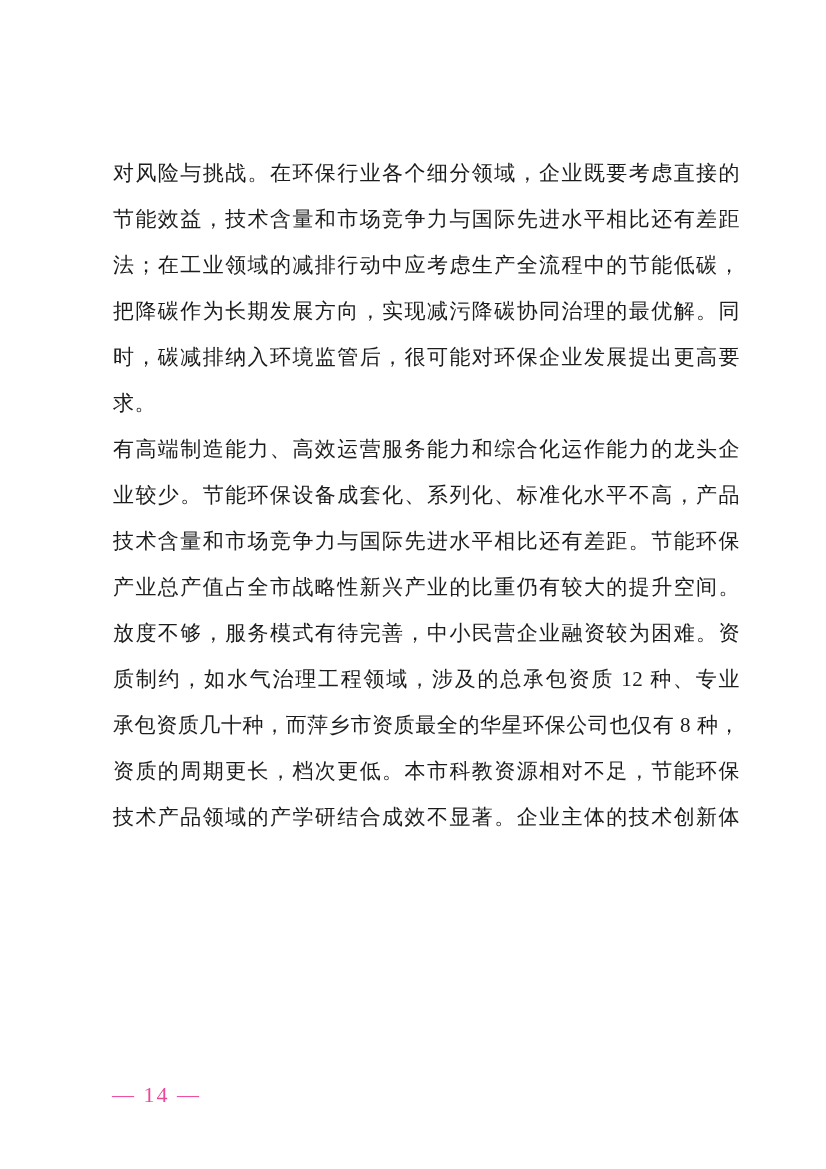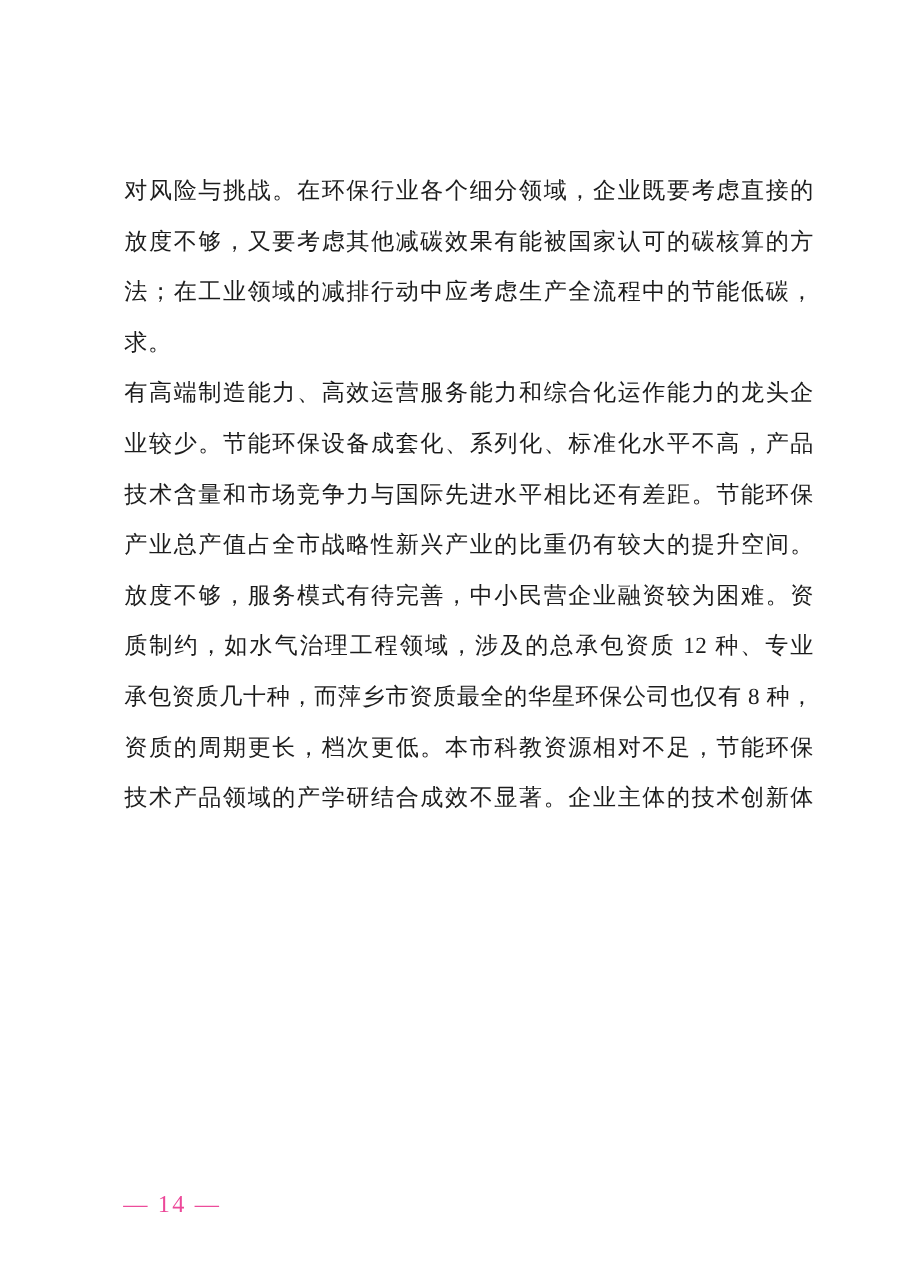--- a/index.html
+++ b/index.html
@@ -51,22 +51,24 @@
     line-height: 30px;
   }
 </style>
 </head>
 <body>
 
 <div class="page">
   <div class="text-block">
 
     <div class="line justify">对风险与挑战。在环保行业各个细分领域，企业既要考虑直接的</div>
-    <div class="line justify">放度不够，又要考虑其他减碳效果有能被国家认可的碳核算的方</div>
+    <div class="line justify">节能效益，技术含量和市场竞争力与国际先进水平相比还有差距</div>
     <div class="line justify">法；在工业领域的减排行动中应考虑生产全流程中的节能低碳，</div>
+    <div class="line justify">把降碳作为长期发展方向，实现减污降碳协同治理的最优解。同</div>
+    <div class="line justify">时，碳减排纳入环境监管后，很可能对环保企业发展提出更高要</div>
     <div class="line">求。</div>
 
 
     <div class="line justify">有高端制造能力、高效运营服务能力和综合化运作能力的龙头企</div>
     <div class="line justify">业较少。节能环保设备成套化、系列化、标准化水平不高，产品</div>
     <div class="line justify">技术含量和市场竞争力与国际先进水平相比还有差距。节能环保</div>
     <div class="line justify">产业总产值占全市战略性新兴产业的比重仍有较大的提升空间。</div>
     <div class="line justify">放度不够，服务模式有待完善，中小民营企业融资较为困难。资</div>
     <div class="line justify">质制约，如水气治理工程领域，涉及的总承包资质 12 种、专业</div>
     <div class="line justify">承包资质几十种，而萍乡市资质最全的华星环保公司也仅有 8 种，</div>

